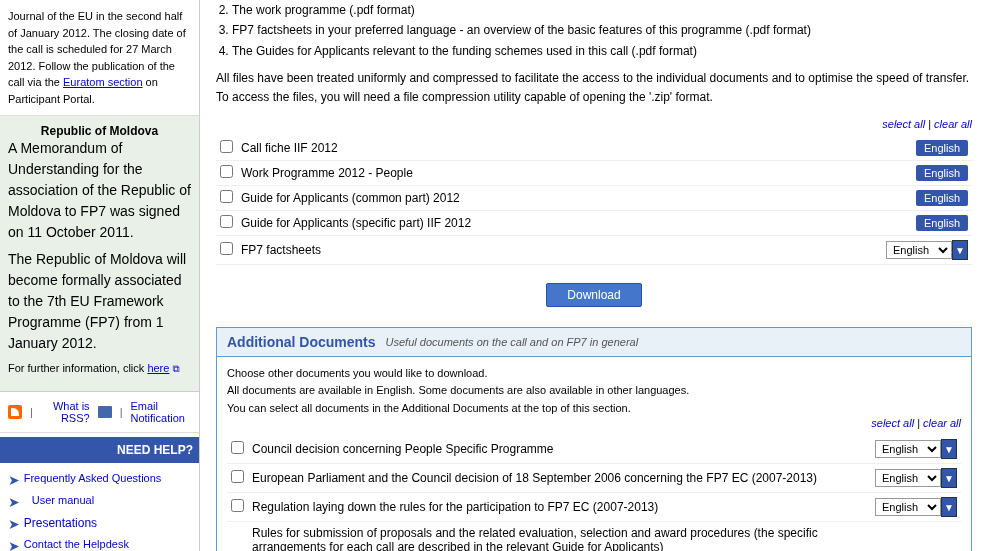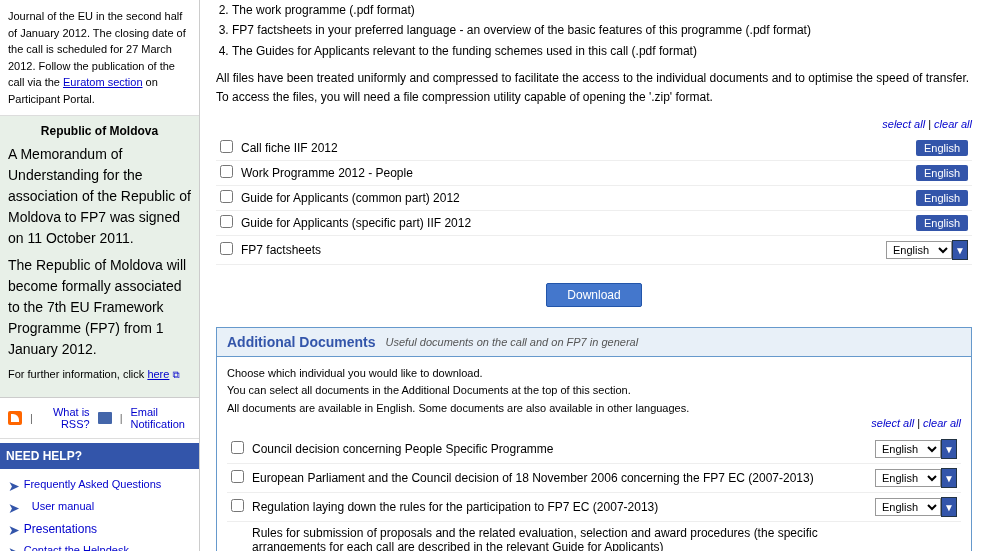--- a/index.html
+++ b/index.html
@@ -4,30 +4,30 @@
   <style>
     * { box-sizing: border-box; margin: 0; padding: 0; }
     body { font-family: Arial, Helvetica, sans-serif; font-size: 12px; background: #fff; color: #000; }
     
     .layout { display: flex; width: 984px; min-height: 551px; }
     
     
     .sidebar { width: 200px; min-width: 200px; background: #fff; border-right: 1px solid #ccc; padding: 0; }
     .sidebar-section { padding: 8px; border-bottom: 1px solid #ddd; font-size: 11px; line-height: 1.5; }
     .sidebar-republic { background: #e8f0e8; padding: 8px; border-bottom: 1px solid #ccc; }
-    .sidebar-republic .republic-title { font-weight: bold; text-align: center; margin-bottom: 6px; font-size: 12px; }
+    .sidebar-republic .republic-title { font-weight: bold; text-align: center; font-size: 12px; }
     .sidebar-republic p { font-size: 14px; line-height: 1.5; margin-bottom: 6px; }
     .sidebar-rss { display: flex; align-items: center; gap: 8px; padding: 8px; border-bottom: 1px solid #ddd; font-size: 11px; }
     .rss-block { display: flex; align-items: center; gap: 4px; }
     .rss-icon { display: inline-block; width: 14px; height: 14px; background: #f60; border-radius: 2px; position: relative; }
     .rss-icon::before { content: ''; display: block; width: 8px; height: 8px; background: #fff; border-radius: 0 6px 0 0; position: absolute; top: 3px; left: 3px; }
     .email-icon { display: inline-block; width: 14px; height: 12px; background: #4466aa; position: relative; border-radius: 1px; }
     .separator { color: #666; }
     
-    .need-help { background: #3355aa; color: #fff; text-align: left; padding: 6px; font-weight: bold; font-size: 12px; margin-top: 4px; }
+    .need-help { background: #3355aa; color: #fff; text-align: right; padding: 6px; font-weight: bold; font-size: 12px; margin-top: 4px; }
     .help-items { padding: 6px 8px; }
     .help-item { display: flex; align-items: flex-start; gap: 4px; padding: 3px 0; font-size: 11px; }
     .help-item a { color: #00c; text-decoration: none; font-size: 11px; }
     .help-bullet { color: #3355aa; font-size: 14px; }
     
     
     .main { flex: 1; padding: 0 12px 12px 16px; overflow-x: hidden; }
     
     .intro-text { font-size: 12px; line-height: 1.6; margin-bottom: 10px; color: #000; }
     
@@ -191,23 +191,23 @@
     <div class="download-row">
       <button class="download-btn">Download</button>
     </div>
 
     <div class="additional-section">
       <div class="additional-header">
         <span class="additional-title">Additional Documents</span>
         <span class="additional-subtitle">Useful documents on the call and on FP7 in general</span>
       </div>
       <div class="additional-body">
-        <p>Choose which individual you would like to download.</p>
+        <p>Choose other documents you would like to download.</p>
+        <p>All documents are available in English. Some documents are also available in other languages.</p>
         <p>You can select all documents in the Additional Documents at the top of this section.</p>
-        <p>All documents are available in English. Some documents are also available in other languages.</p>
 
         <div class="select-bar">
           <a href="#" style="color:#00c;text-decoration:none;font-size:11px;">select all</a>
           <span style="font-size:11px;"> | </span>
           <a href="#" style="color:#00c;text-decoration:none;font-size:11px;">clear all</a>
         </div>
 
         <table class="doc-table">
           <tbody>
             <tr class="doc-row">
@@ -223,21 +223,21 @@
                     <option>German</option>
                   </select>
                   <span class="dropdown-arrow">▼</span>
                 </div>
               </td>
             </tr>
             <tr class="doc-row">
               <td class="checkbox-cell">
                 <input type="checkbox" style="">
               </td>
-              <td>European Parliament and the Council decision of 18 November 2006 concerning the FP7 EC (2007-2013)</td>
+              <td>European Parliament and the Council decision of 18 September 2006 concerning the FP7 EC (2007-2013)</td>
               <td style="text-align:right;">
                 <div class="lang-select-wrap">
                   <select class="lang-select">
                     <option>English</option>
                     <option>French</option>
                     <option>German</option>
                   </select>
                   <span class="dropdown-arrow">▼</span>
                 </div>
               </td>

